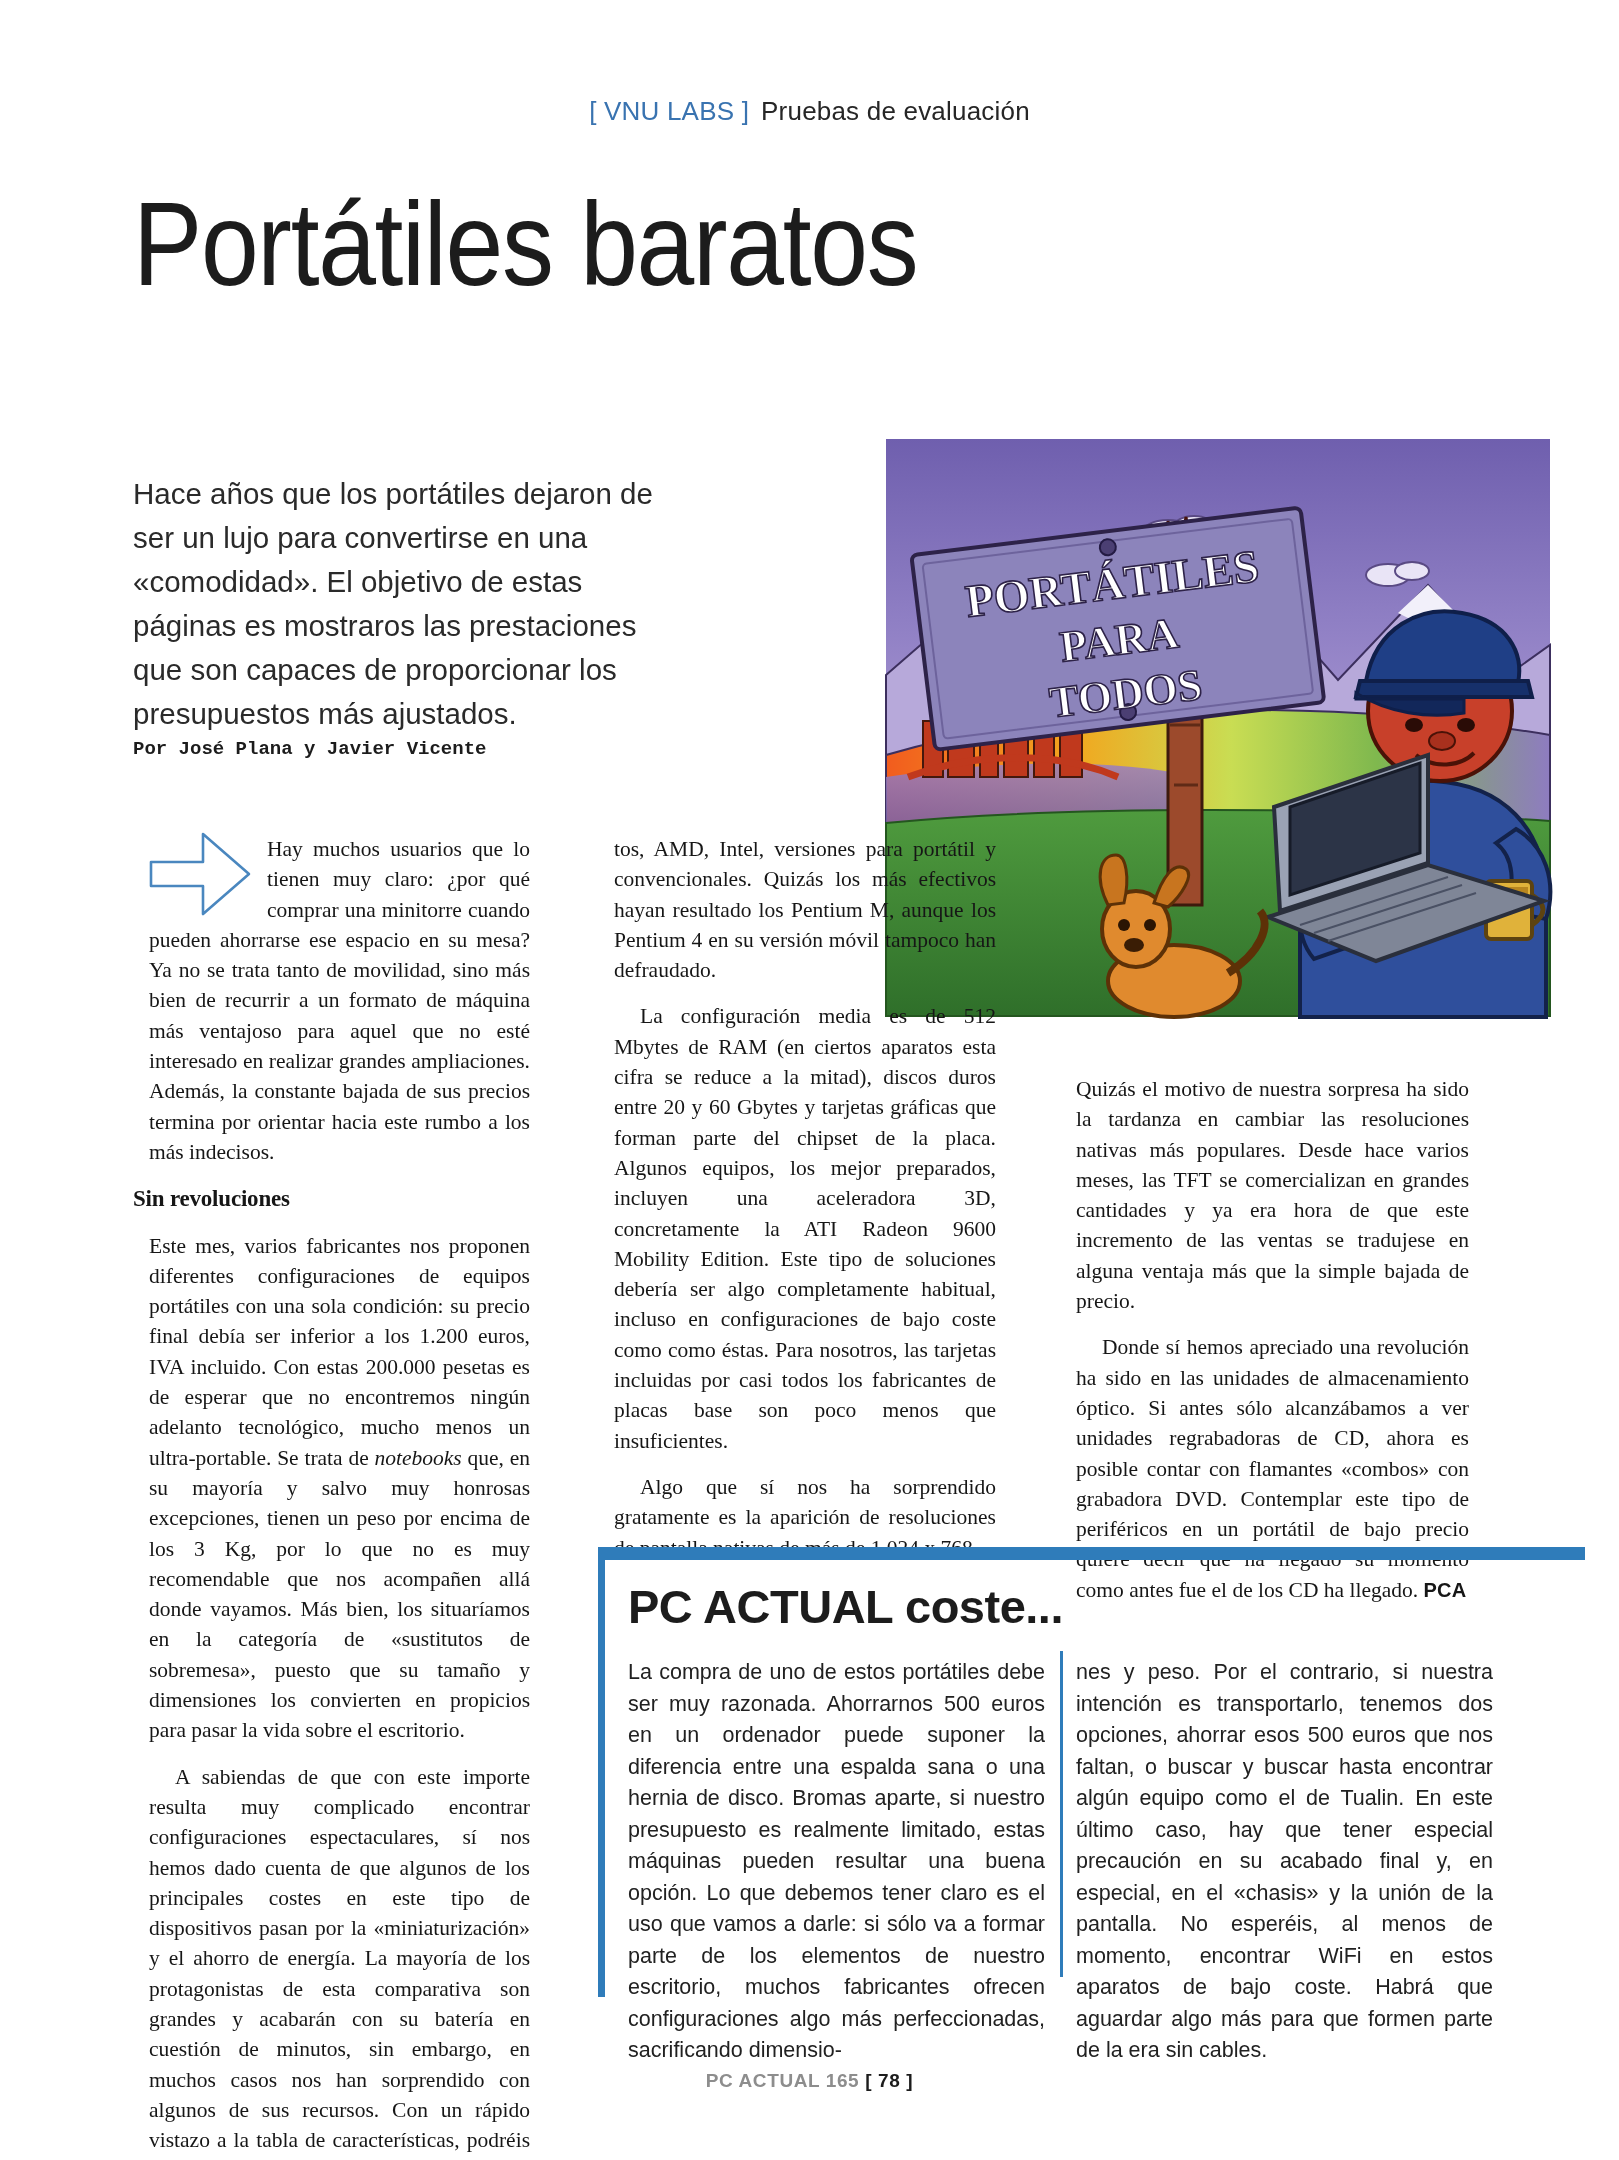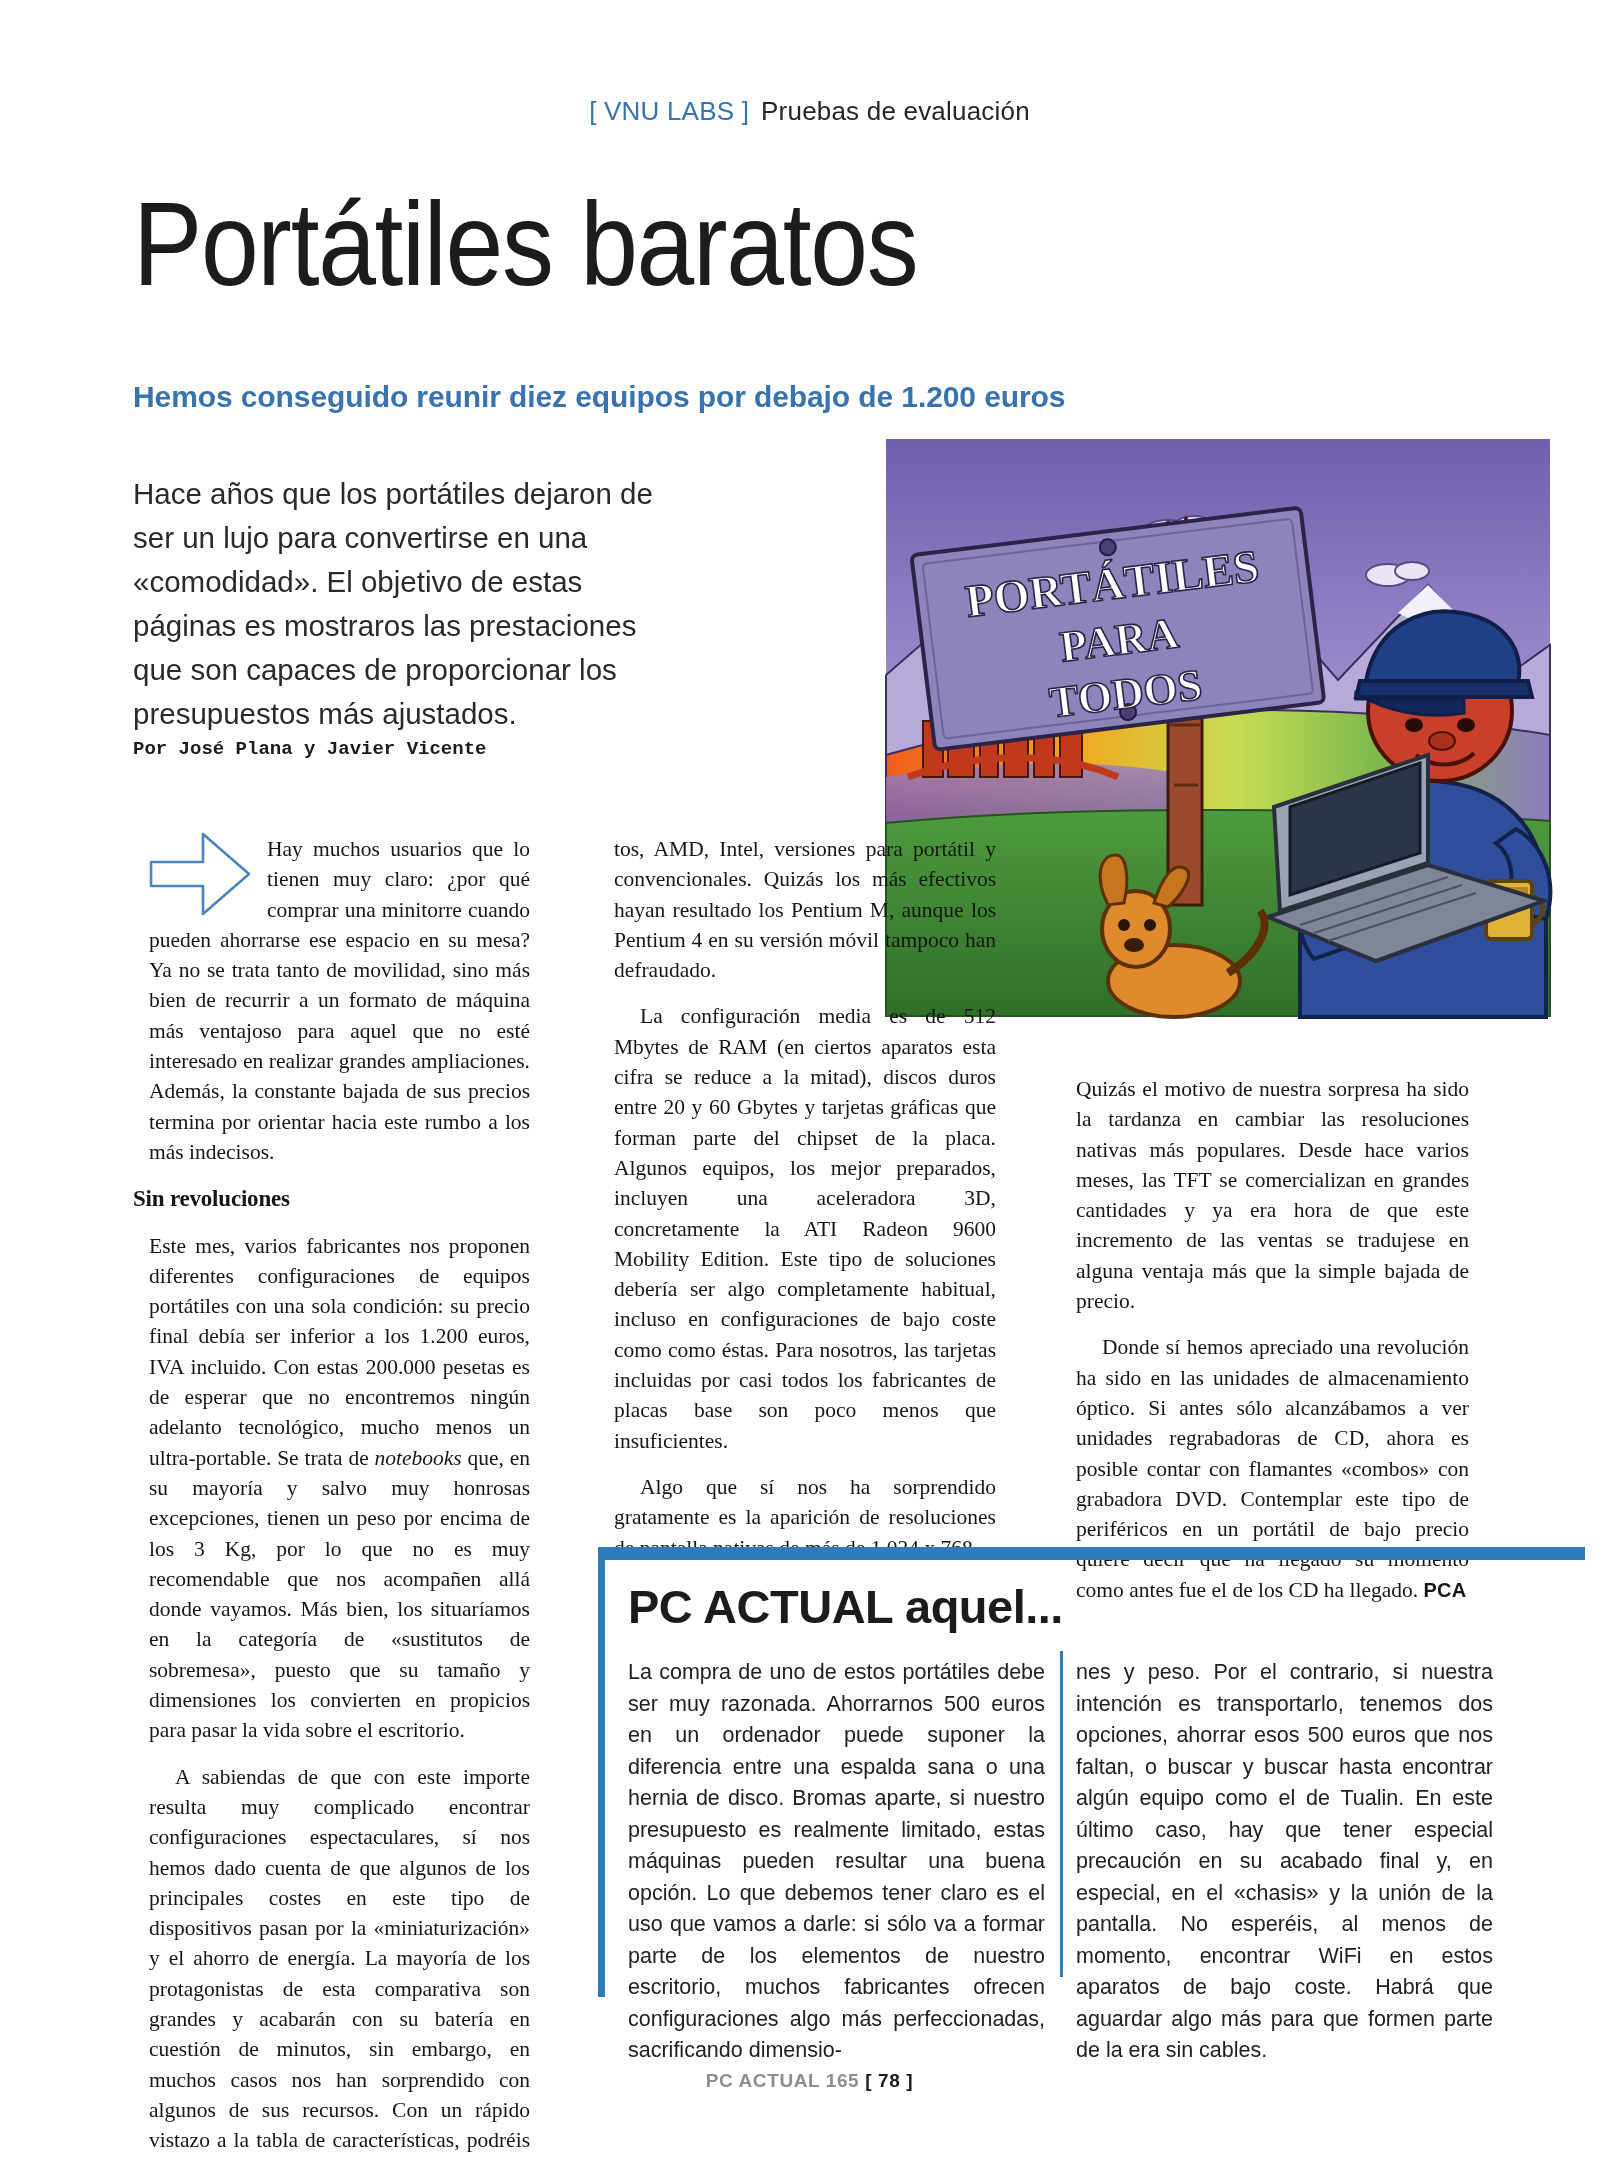--- a/index.html
+++ b/index.html
@@ -232,21 +232,20 @@
 <body>
 
 <div class="page">
 
   <div class="kicker">
     <span class="vnu">[ VNU LABS ]</span><span class="pruebas">Pruebas de evaluación</span>
   </div>
 
   <div class="headline">Portátiles baratos</div>
 
-  <div class="deck">Hemos conseguido reunir diez equipos por debajo de 1.200 euros</div>
 
   <div class="lead">
     <p>Hace años que los portátiles dejaron de ser un lujo para convertirse en una «comodidad». El objetivo de estas páginas es mostraros las prestaciones que son capaces de proporcionar los presupuestos más ajustados.</p>
   </div>
 
   <div class="byline">Por José Plana y Javier Vicente</div>
 
   <div class="illo">
     <svg width="700" height="605" viewBox="0 0 700 605" xmlns="http://www.w3.org/2000/svg">
       <defs>
@@ -389,21 +388,21 @@
   </div>
 
   <div class="col col3">
     <p class="noind">Quizás el motivo de nuestra sorpresa ha sido la tardanza en cambiar las resoluciones nativas más populares. Desde hace varios meses, las TFT se comercializan en grandes cantidades y ya era hora de que este incremento de las ventas se tradujese en alguna ventaja más que la simple bajada de precio.</p>
     <p><span>Donde sí hemos apreciado una revolución ha sido en las unidades de almacenamiento óptico. Si antes sólo alcanzábamos a ver unidades regrabadoras de CD, ahora es posible contar con flamantes «combos» con grabadora DVD. Contemplar este tipo de periféricos en un portátil de bajo precio quiere decir que ha llegado su momento como antes fue el de los CD ha llegado. </span><span class="pca-mark">PCA</span></p>
   </div>
 
   <div class="opinabox">
     <div class="opina-topbar"></div>
     <div class="opina-leftbar"></div>
-    <div class="opina-title">PC ACTUAL aquel...</div>
+    <div class="opina-title">PC ACTUAL coste...</div>
     <div class="opina-divider"></div>
     <div class="opina-cols">
       <div class="opina-col">
         <p>La compra de uno de estos portátiles debe ser muy razonada. Ahorrarnos 500 euros en un ordenador puede suponer la diferencia entre una espalda sana o una hernia de disco. Bromas aparte, si nuestro presupuesto es realmente limitado, estas máquinas pueden resultar una buena opción. Lo que debemos tener claro es el uso que vamos a darle: si sólo va a formar parte de los elementos de nuestro escritorio, muchos fabricantes ofrecen configuraciones algo más perfeccionadas, sacrificando dimensio-</p>
       </div>
       <div class="opina-col">
         <p>nes y peso. Por el contrario, si nuestra intención es transportarlo, tenemos dos opciones, ahorrar esos 500 euros que nos faltan, o buscar y buscar hasta encontrar algún equipo como el de Tualin. En este último caso, hay que tener especial precaución en su acabado final y, en especial, en el «chasis» y la unión de la pantalla. No esperéis, al menos de momento, encontrar WiFi en estos aparatos de bajo coste. Habrá que aguardar algo más para que formen parte de la era sin cables.</p>
       </div>
     </div>
   </div>

